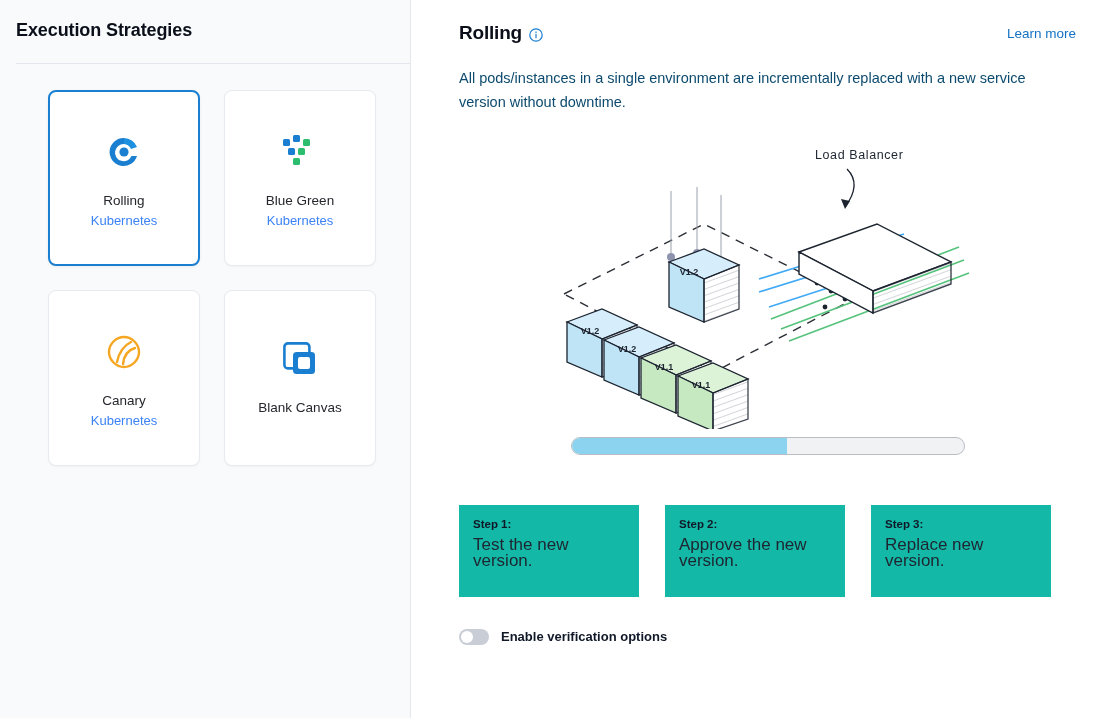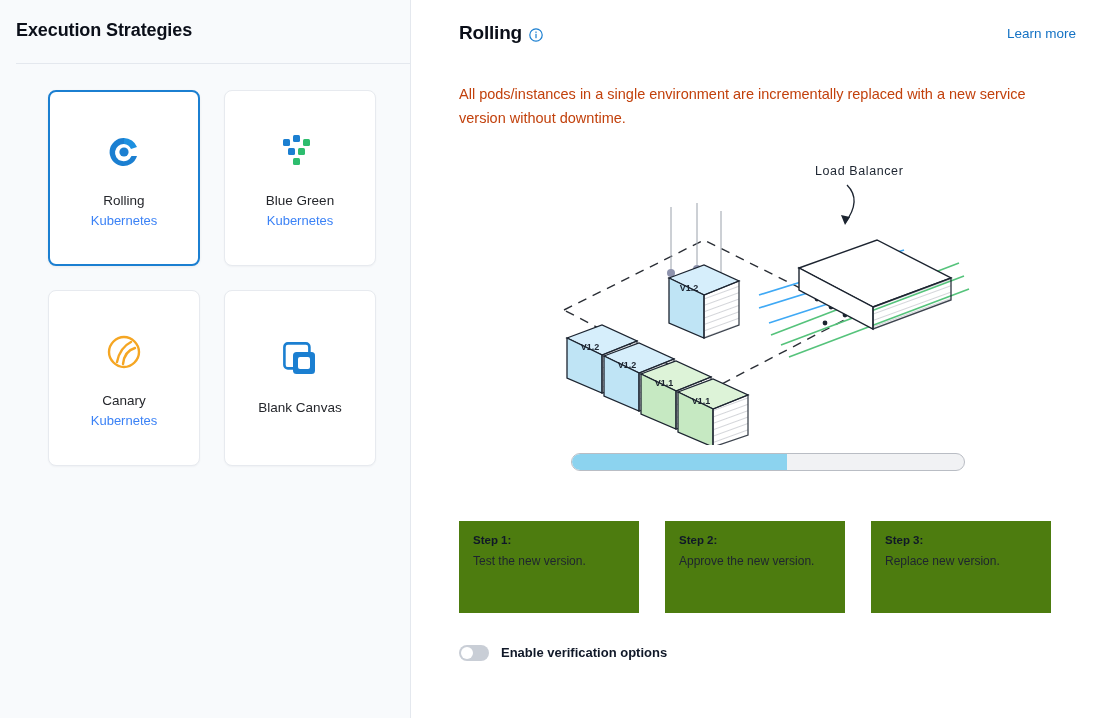--- a/index.html
+++ b/index.html
@@ -119,24 +119,24 @@
   }
   .learn-more {
     margin-left: auto;
     font-size: 13.5px;
     font-weight: normal;
     color: #1472c4;
     text-decoration: none;
     cursor: pointer;
   }
   .detail-desc {
-    margin-top: 38px;
+    margin-top: 22px;
     font-size: 14.5px;
     line-height: 24px;
-    color: #c2410c;
+    color: #0c4a6e;
     max-width: 580px;
   }
 
   
   .illustration {
     position: relative;
     height: 300px;
     margin-top: 14px;
   }
   .illustration svg { position: absolute; left: 0; top: 0; }
@@ -159,31 +159,31 @@
 
   
   .steps {
     display: flex;
     gap: 26px;
     margin-top: 50px;
   }
   .step {
     width: 180px;
     height: 92px;
-    background: #4d7c0f;
+    background: #14b8a6;
     padding: 13px 14px;
   }
   .step-title {
     font-size: 11.5px;
     font-weight: bold;
     color: #101828;
     margin-bottom: 7px;
   }
   .step-text {
-    font-size: 12px;
+    font-size: 17px;
     color: #1e2430;
     line-height: 16px;
   }
 
   
   .toggle-row {
     display: flex;
     margin-top: 32px;
   }
   .toggle {

